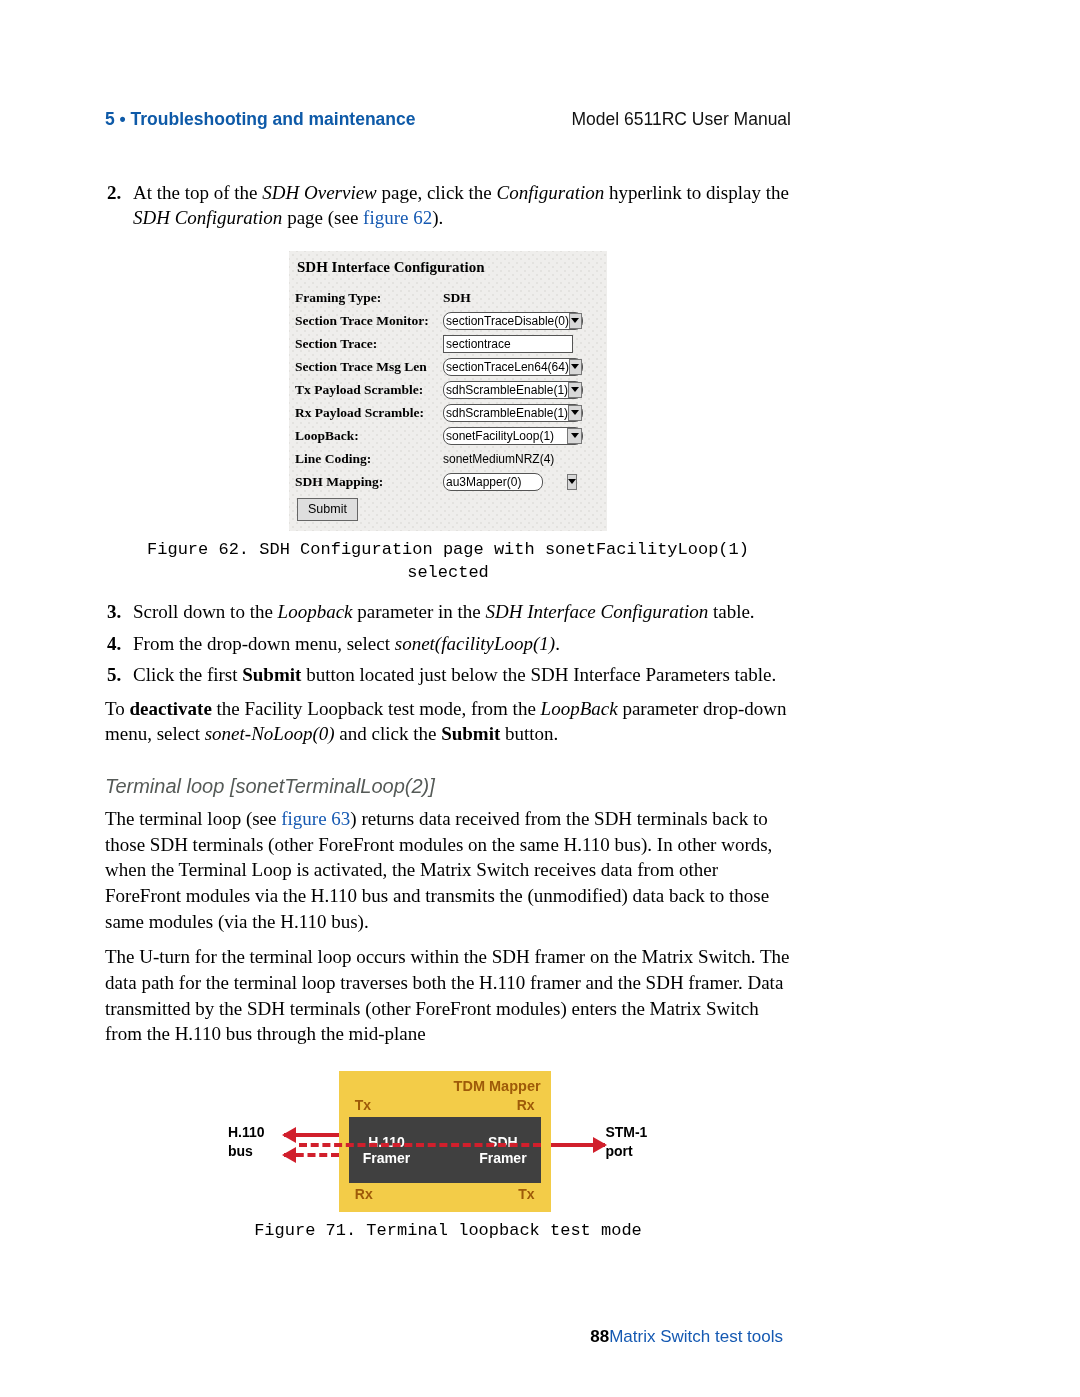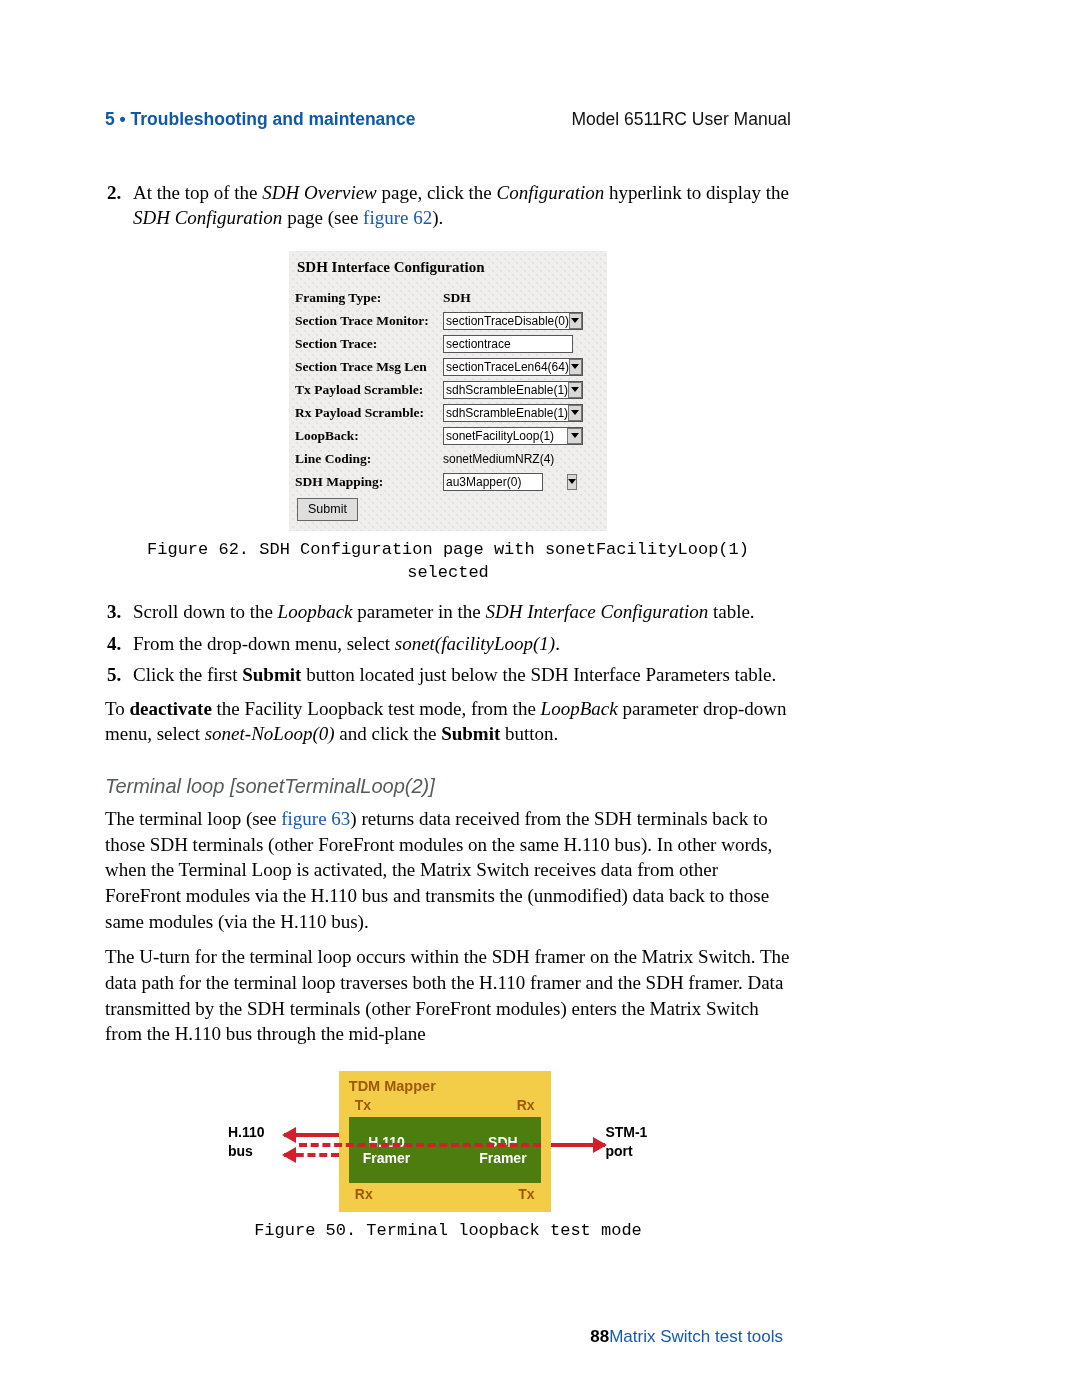--- a/index.html
+++ b/index.html
@@ -102,20 +102,21 @@
     box-sizing: border-box;
     padding: 0 2px;
     display: inline-flex;
     align-items: center;
   }
   .sdh-field-input { width: 130px; }
   .sdh-field-input.short { width: 42px; }
   .sdh-field-select {
     width: 140px;
     justify-content: space-between;
+    border-radius: 8px;
   }
   .sdh-field-select.short { width: 100px; gap: 46px; }
   .sel-arrow {
     width: 15px;
     height: 16px;
     margin-right: -2px;
     background: #d8d8d8;
     border: 1px solid #777;
     box-sizing: border-box;
     display: inline-flex;
@@ -169,37 +170,37 @@
   }
   .diag-box {
     width: 244px;
     background: #f3cc48;
     position: relative;
     padding: 6px 10px 8px 10px;
     box-sizing: border-box;
   }
   .diag-top-label,
   .diag-bottom-label {
-    text-align: left;
+    text-align: right;
     font-family: Arial, Helvetica, sans-serif;
     font-weight: bold;
     font-size: 14.5px;
     color: #9e5a09;
   }
   .diag-txrx-row {
     display: flex;
     justify-content: space-between;
     font-family: Arial, Helvetica, sans-serif;
     font-weight: bold;
     font-size: 14px;
     color: #9e5a09;
     padding: 0 6px;
   }
   .diag-framers {
-    background: #4d7c0f;
+    background: #404040;
     display: flex;
     justify-content: space-between;
     align-items: center;
     padding: 10px 14px;
     margin: 2px 0 2px 0;
     height: 46px;
     box-sizing: content-box;
   }
   .diag-framer-label {
     font-family: Arial, Helvetica, sans-serif;
@@ -442,20 +443,20 @@
     <div class="diag-arrows-left">
       <div class="arrow-solid" style="top:24px;">
         <div class="arrow-line solid"></div>
         <div class="arrow-head right"></div>
       </div>
     </div>
 
     <div class="diag-side-label">STM-1 port</div>
   </div>
 
-  <div class="fig-caption">Figure 50. Terminal loopback test mode</div>
+  <div class="fig-caption">Figure 71. Terminal loopback test mode</div>
 
   <div class="footer-row">
     <div class="footer-left">88</div>
     <div class="footer-right">Matrix Switch test tools</div>
   </div>
 
 </div>
 
 </body></html>

